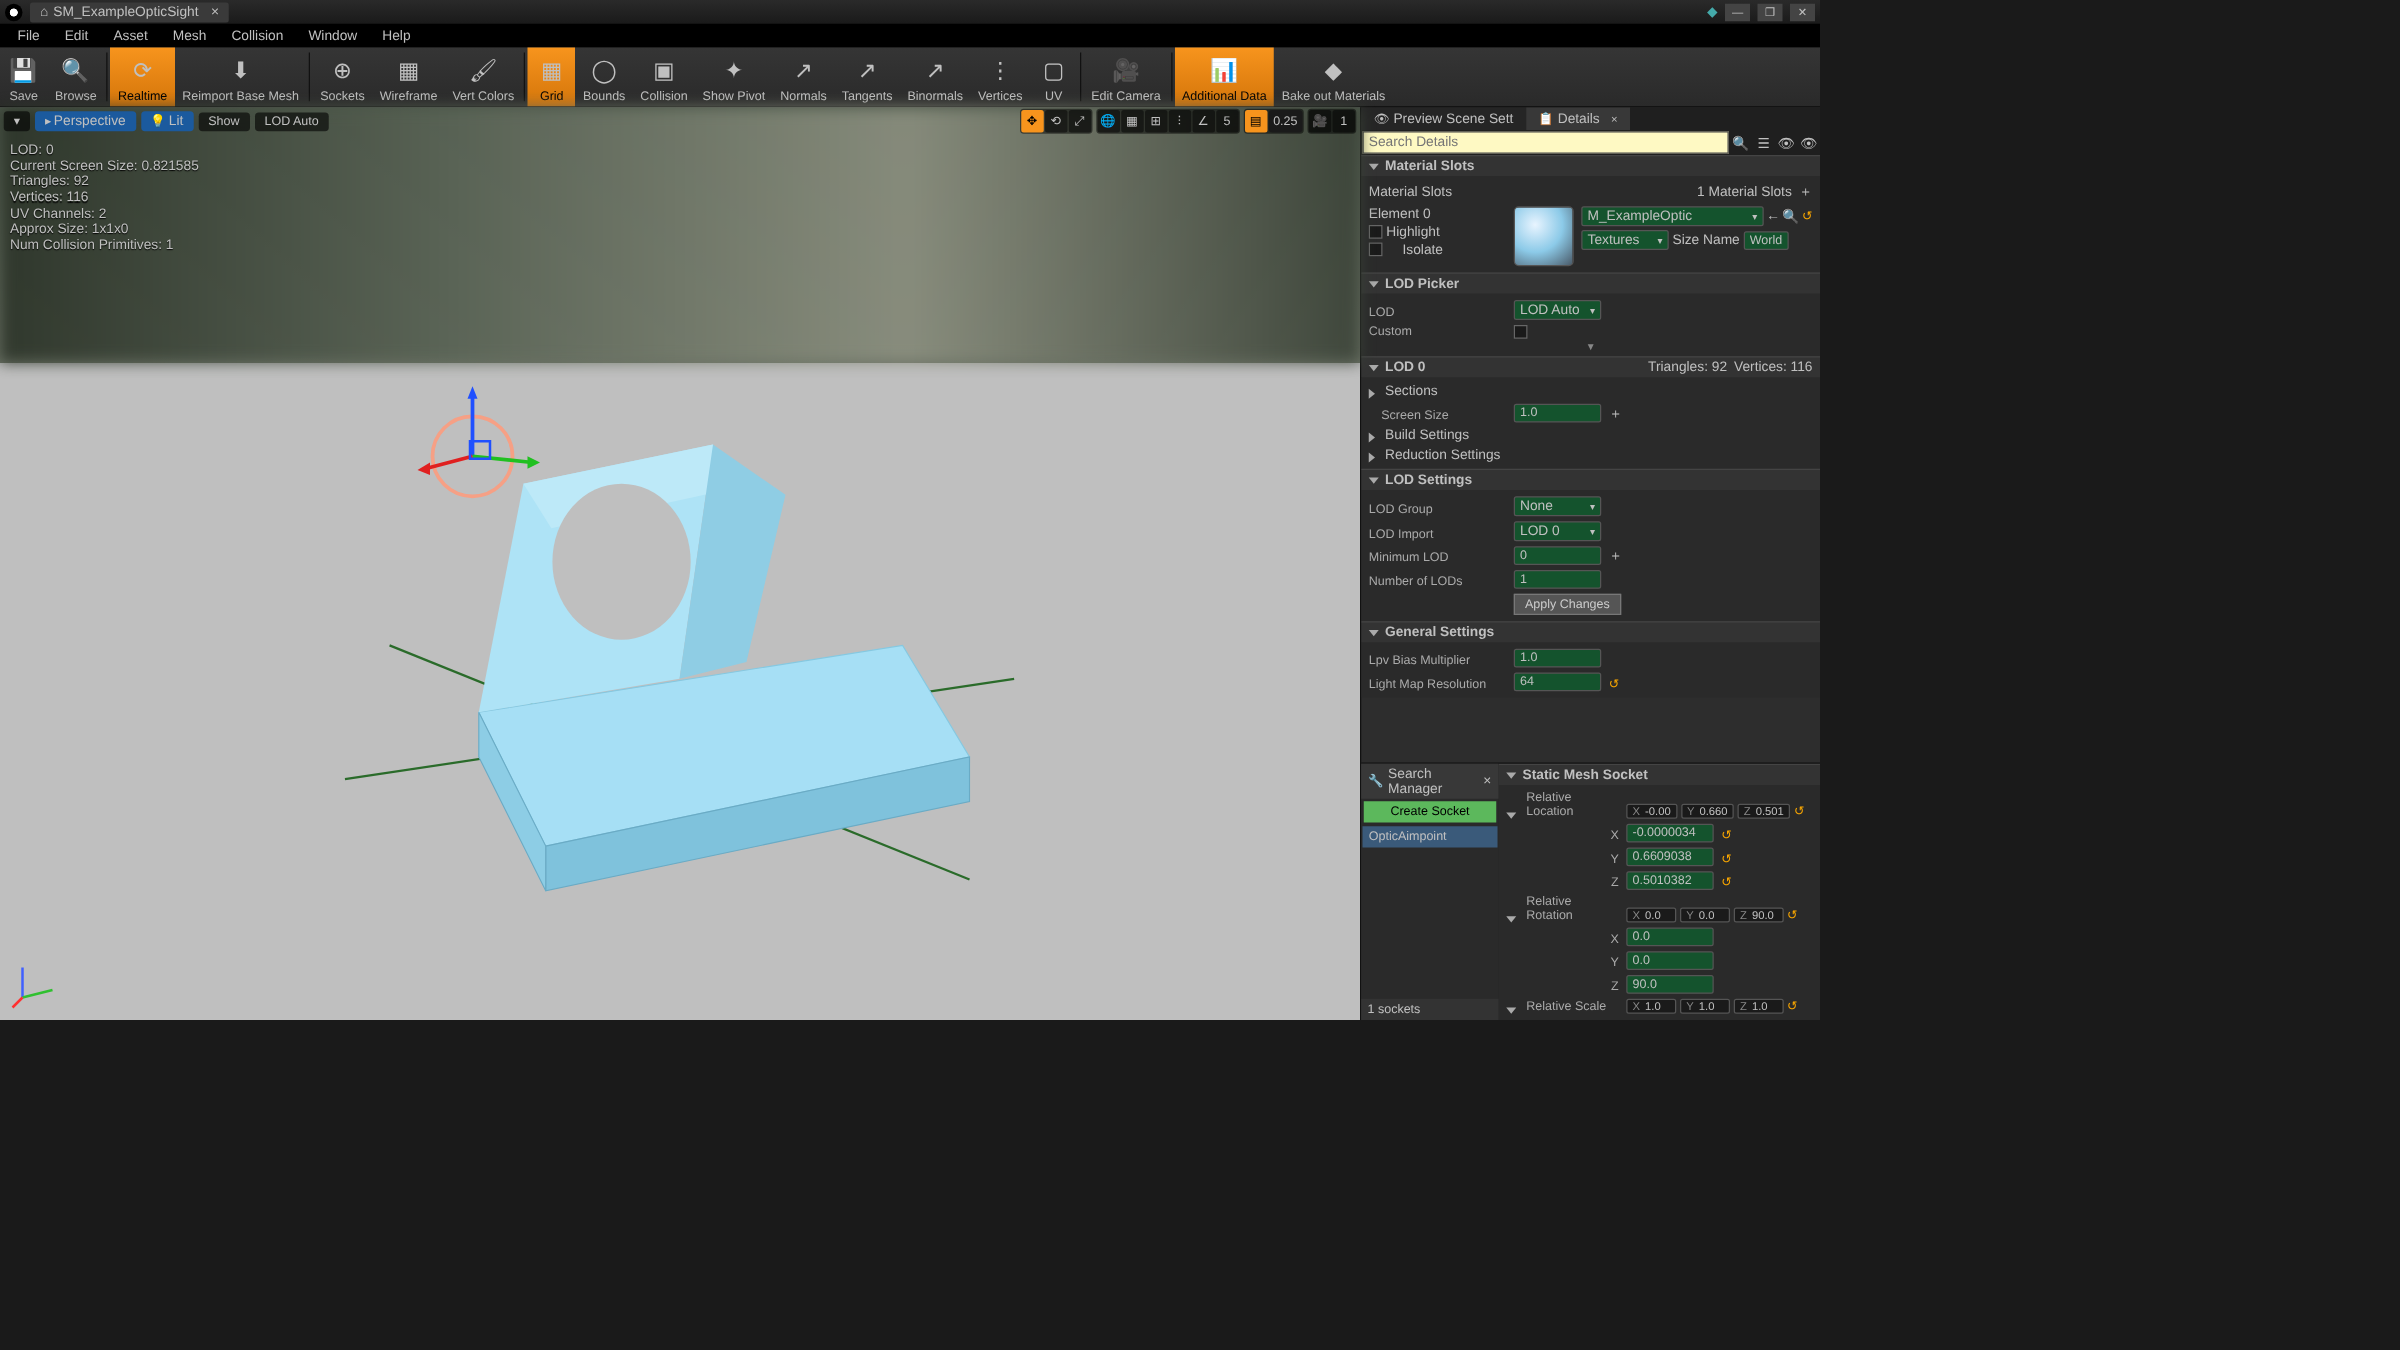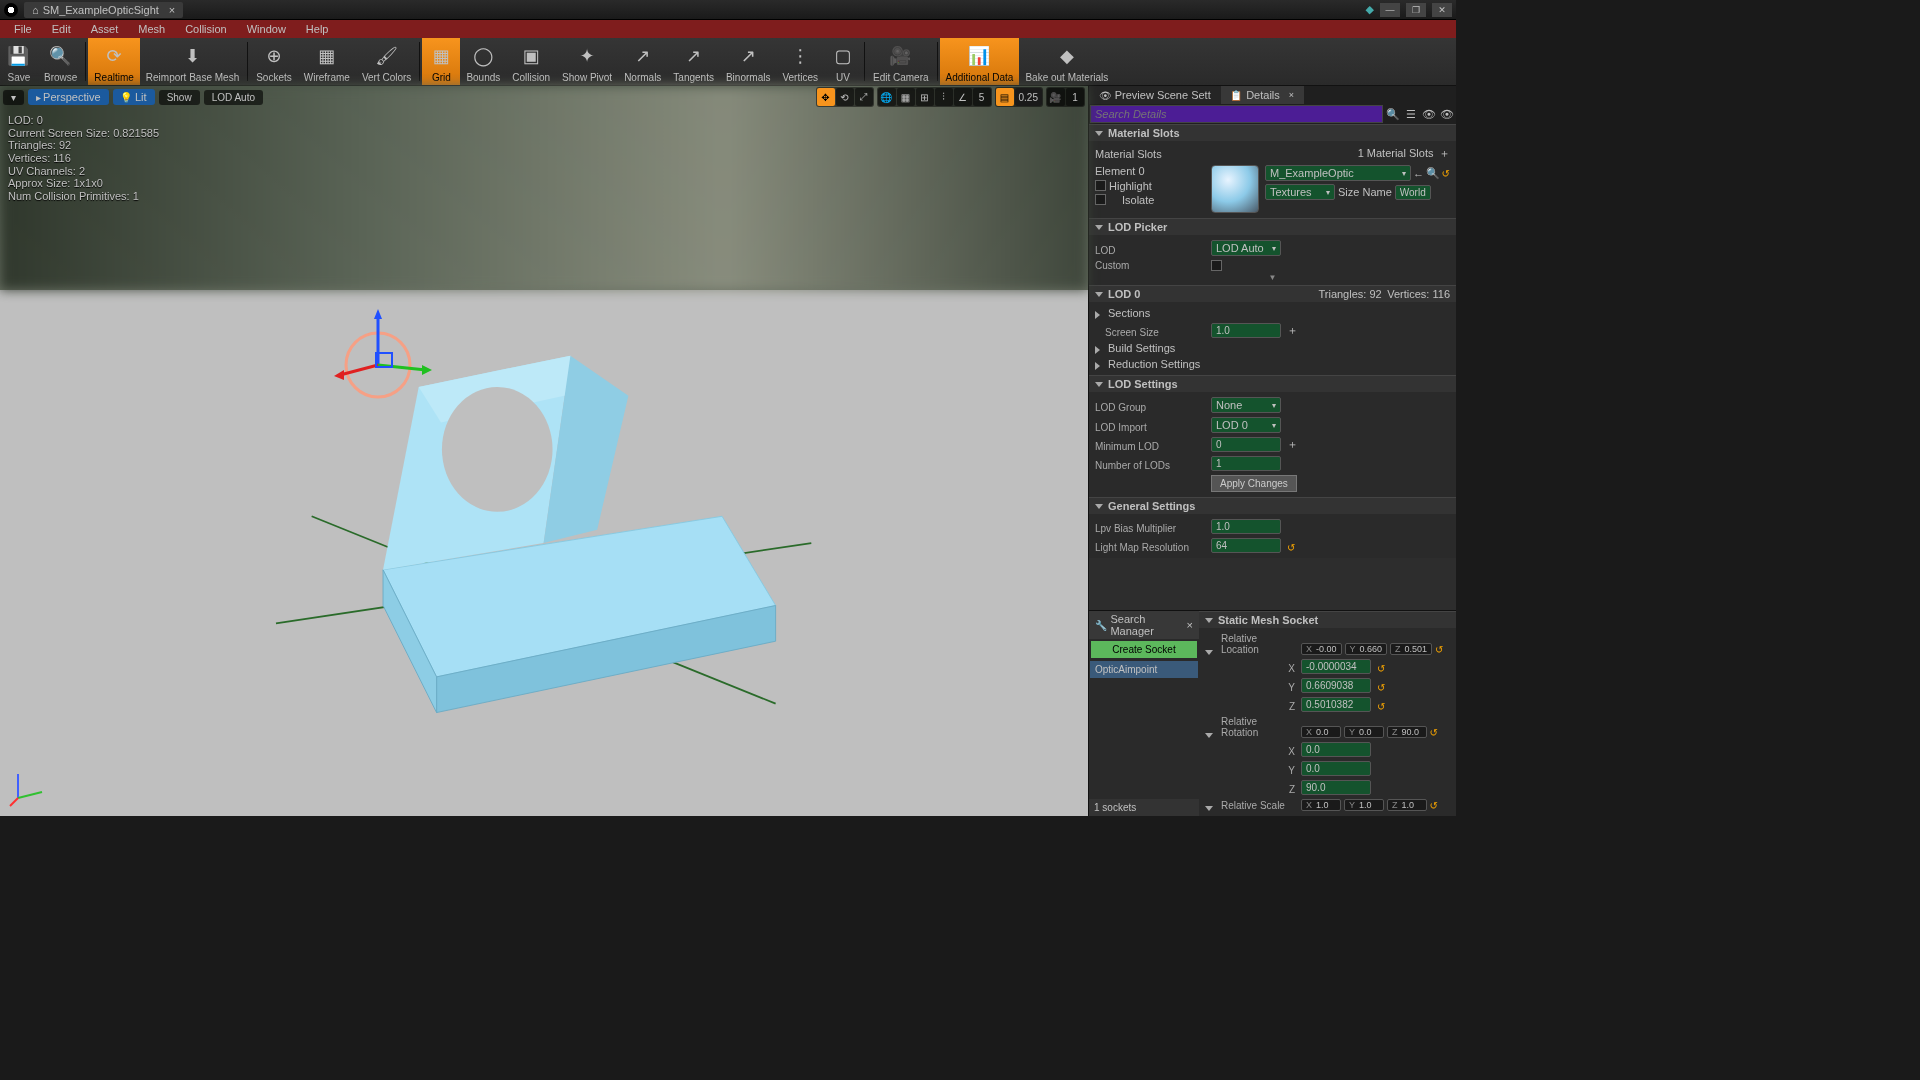--- a/index.html
+++ b/index.html
@@ -2,21 +2,21 @@
 <html><head>
 <meta charset="utf-8">
 <style>
 *{margin:0;padding:0;box-sizing:border-box;font-family:"Segoe UI",Tahoma,sans-serif;font-size:11px;color:#c0c0c0}
 body{background:#1a1a1a;width:1456px;height:816px;overflow:hidden;position:relative}
 .titlebar{height:20px;background:linear-gradient(#2a2a2a,#1a1a1a);display:flex;align-items:center;padding:0 4px;border-bottom:1px solid #000}
 .ue-logo{width:14px;height:14px;background:radial-gradient(circle,#fff 30%,#000 35%);border-radius:50%;margin-right:6px}
 .titlebar-tab{display:flex;align-items:center;padding:2px 8px;background:#3a3a3a;border-radius:2px;gap:4px}
 .titlebar-right{margin-left:auto;display:flex;gap:6px}
 .win-btn{width:20px;height:14px;background:#444;display:flex;align-items:center;justify-content:center;font-size:9px;cursor:pointer}
-.menubar{height:18px;background:#7f1d1d;display:flex;align-items:center;padding:0 4px;gap:0}
+.menubar{height:18px;background:#000000;display:flex;align-items:center;padding:0 4px;gap:0}
 .menu-item{padding:2px 10px;cursor:pointer}
 .toolbar{height:48px;background:linear-gradient(#353535,#2a2a2a);display:flex;align-items:stretch;border-bottom:1px solid #111}
 .tbtn{display:flex;flex-direction:column;align-items:center;justify-content:flex-end;padding:2px 6px 2px;min-width:38px;cursor:pointer;position:relative}
 .tbtn .ticon{flex:1;display:flex;align-items:center;justify-content:center;font-size:18px}
 .tbtn .tlbl{font-size:10px;white-space:nowrap}
 .tbtn.active{background:linear-gradient(#f7941d,#d4750a)}
 .tbtn.active .tlbl{color:#000}
 .tsep{width:1px;background:#111;margin:4px 2px}
 .main-area{display:flex;height:calc(100% - 86px)}
 .viewport-wrap{flex:1;position:relative;background:#808080}
@@ -31,21 +31,21 @@
 .viewport-bg{position:absolute;inset:0;background:linear-gradient(to bottom,#4a5548 0%,#6b7265 28%,#bfbfbf 28%,#bfbfbf 100%)}
 .env-blur{position:absolute;top:0;left:0;right:0;height:28%;background:linear-gradient(90deg,#2b3328,#5a6456,#8c9080,#3b4338);filter:blur(6px);opacity:0.9}
 svg.gizmo{position:absolute;top:30%;left:30%;z-index:3}
 .mesh3d{position:absolute;top:32%;left:22%;width:56%;height:55%;z-index:2}
 .sidepanel{width:368px;background:#2d2d2d;display:flex;flex-direction:column;border-left:1px solid #111}
 .tabs-row{display:flex;background:#1f1f1f;height:18px}
 .ptab{padding:2px 10px;background:#383838;display:flex;align-items:center;gap:3px;cursor:pointer;font-size:10px}
 .ptab.inactive{background:#252525}
 .ptab .x{margin-left:6px;font-size:9px}
 .search-row{display:flex;align-items:center;background:#1f1f1f;padding:1px;gap:2px}
-.search-input{flex:1;background:#4c1d95;border:1px solid #444;padding:2px 4px;color:#888;font-style:italic}
+.search-input{flex:1;background:#fef9c3;border:1px solid #444;padding:2px 4px;color:#888;}
 .sicon{width:16px;height:16px;display:flex;align-items:center;justify-content:center;cursor:pointer;font-size:11px}
 .section-hdr{background:#333;padding:2px 6px;font-weight:bold;font-size:11px;display:flex;align-items:center;gap:3px;border-top:1px solid #444}
 .section-body{padding:3px 6px;background:#2a2a2a}
 .prop-row{display:flex;align-items:flex-end;padding:2px 0;gap:6px;font-size:10px}
 .prop-label{width:110px;color:#aaa;font-size:10px}
 .dd,.ninput{background:#14532d;border:1px solid #555;padding:1px 4px;font-size:10px;border-radius:2px}
 .dd{min-width:70px;display:flex;justify-content:space-between;align-items:center;cursor:pointer}
 .dd::after{content:"▾";font-size:8px;margin-left:4px}
 .ninput{width:70px}
 .cb{width:11px;height:11px;background:#1a1a1a;border:1px solid #666;cursor:pointer}

